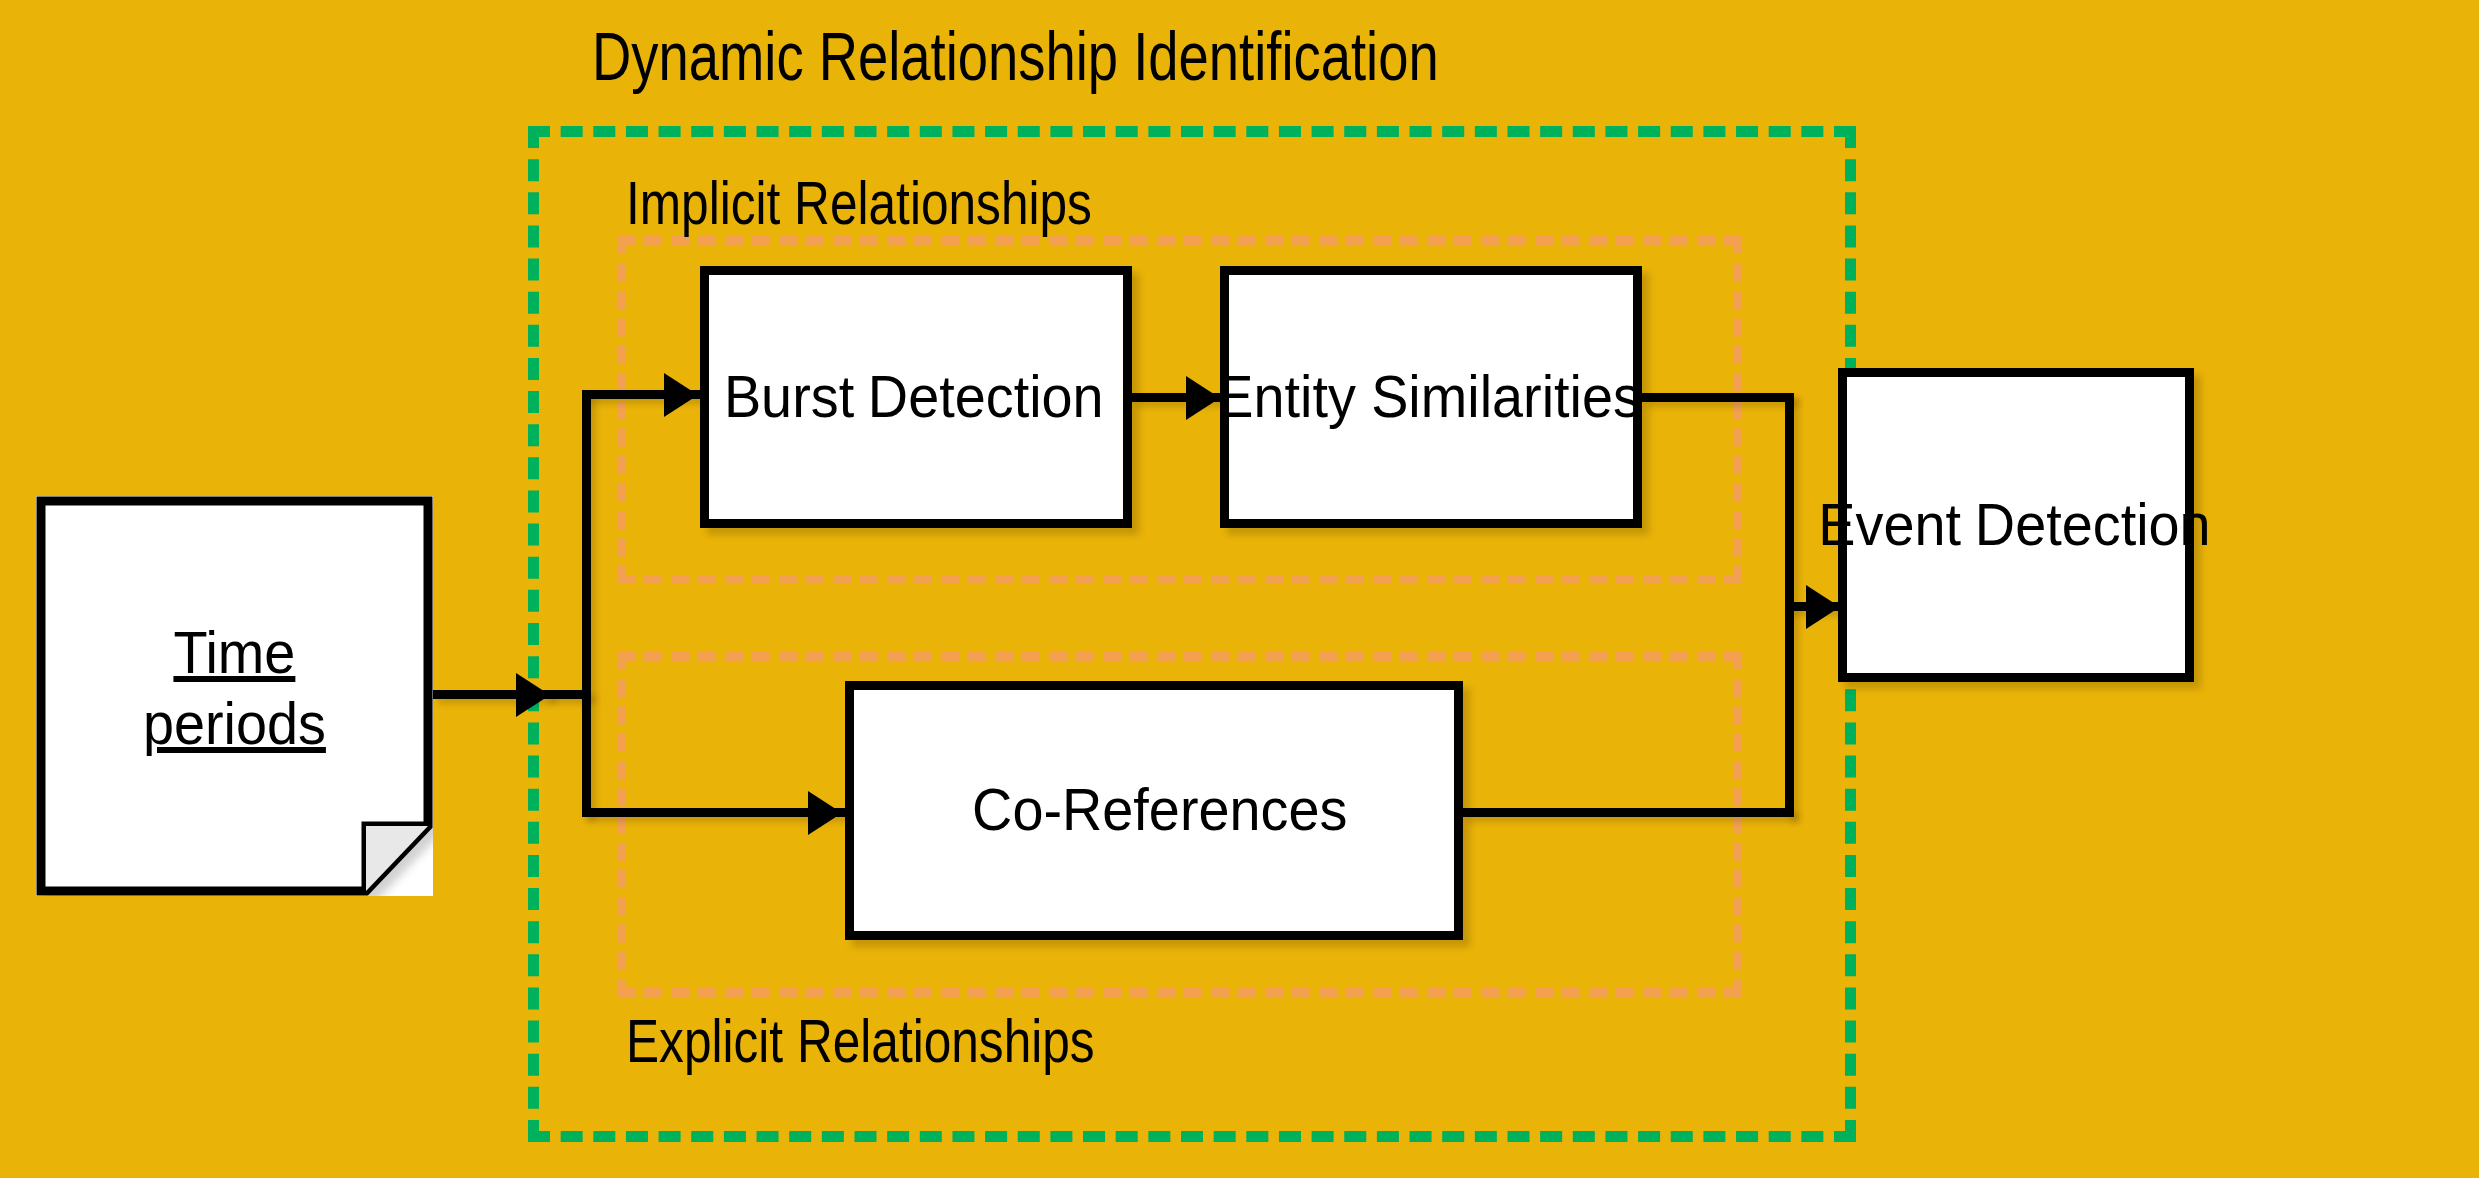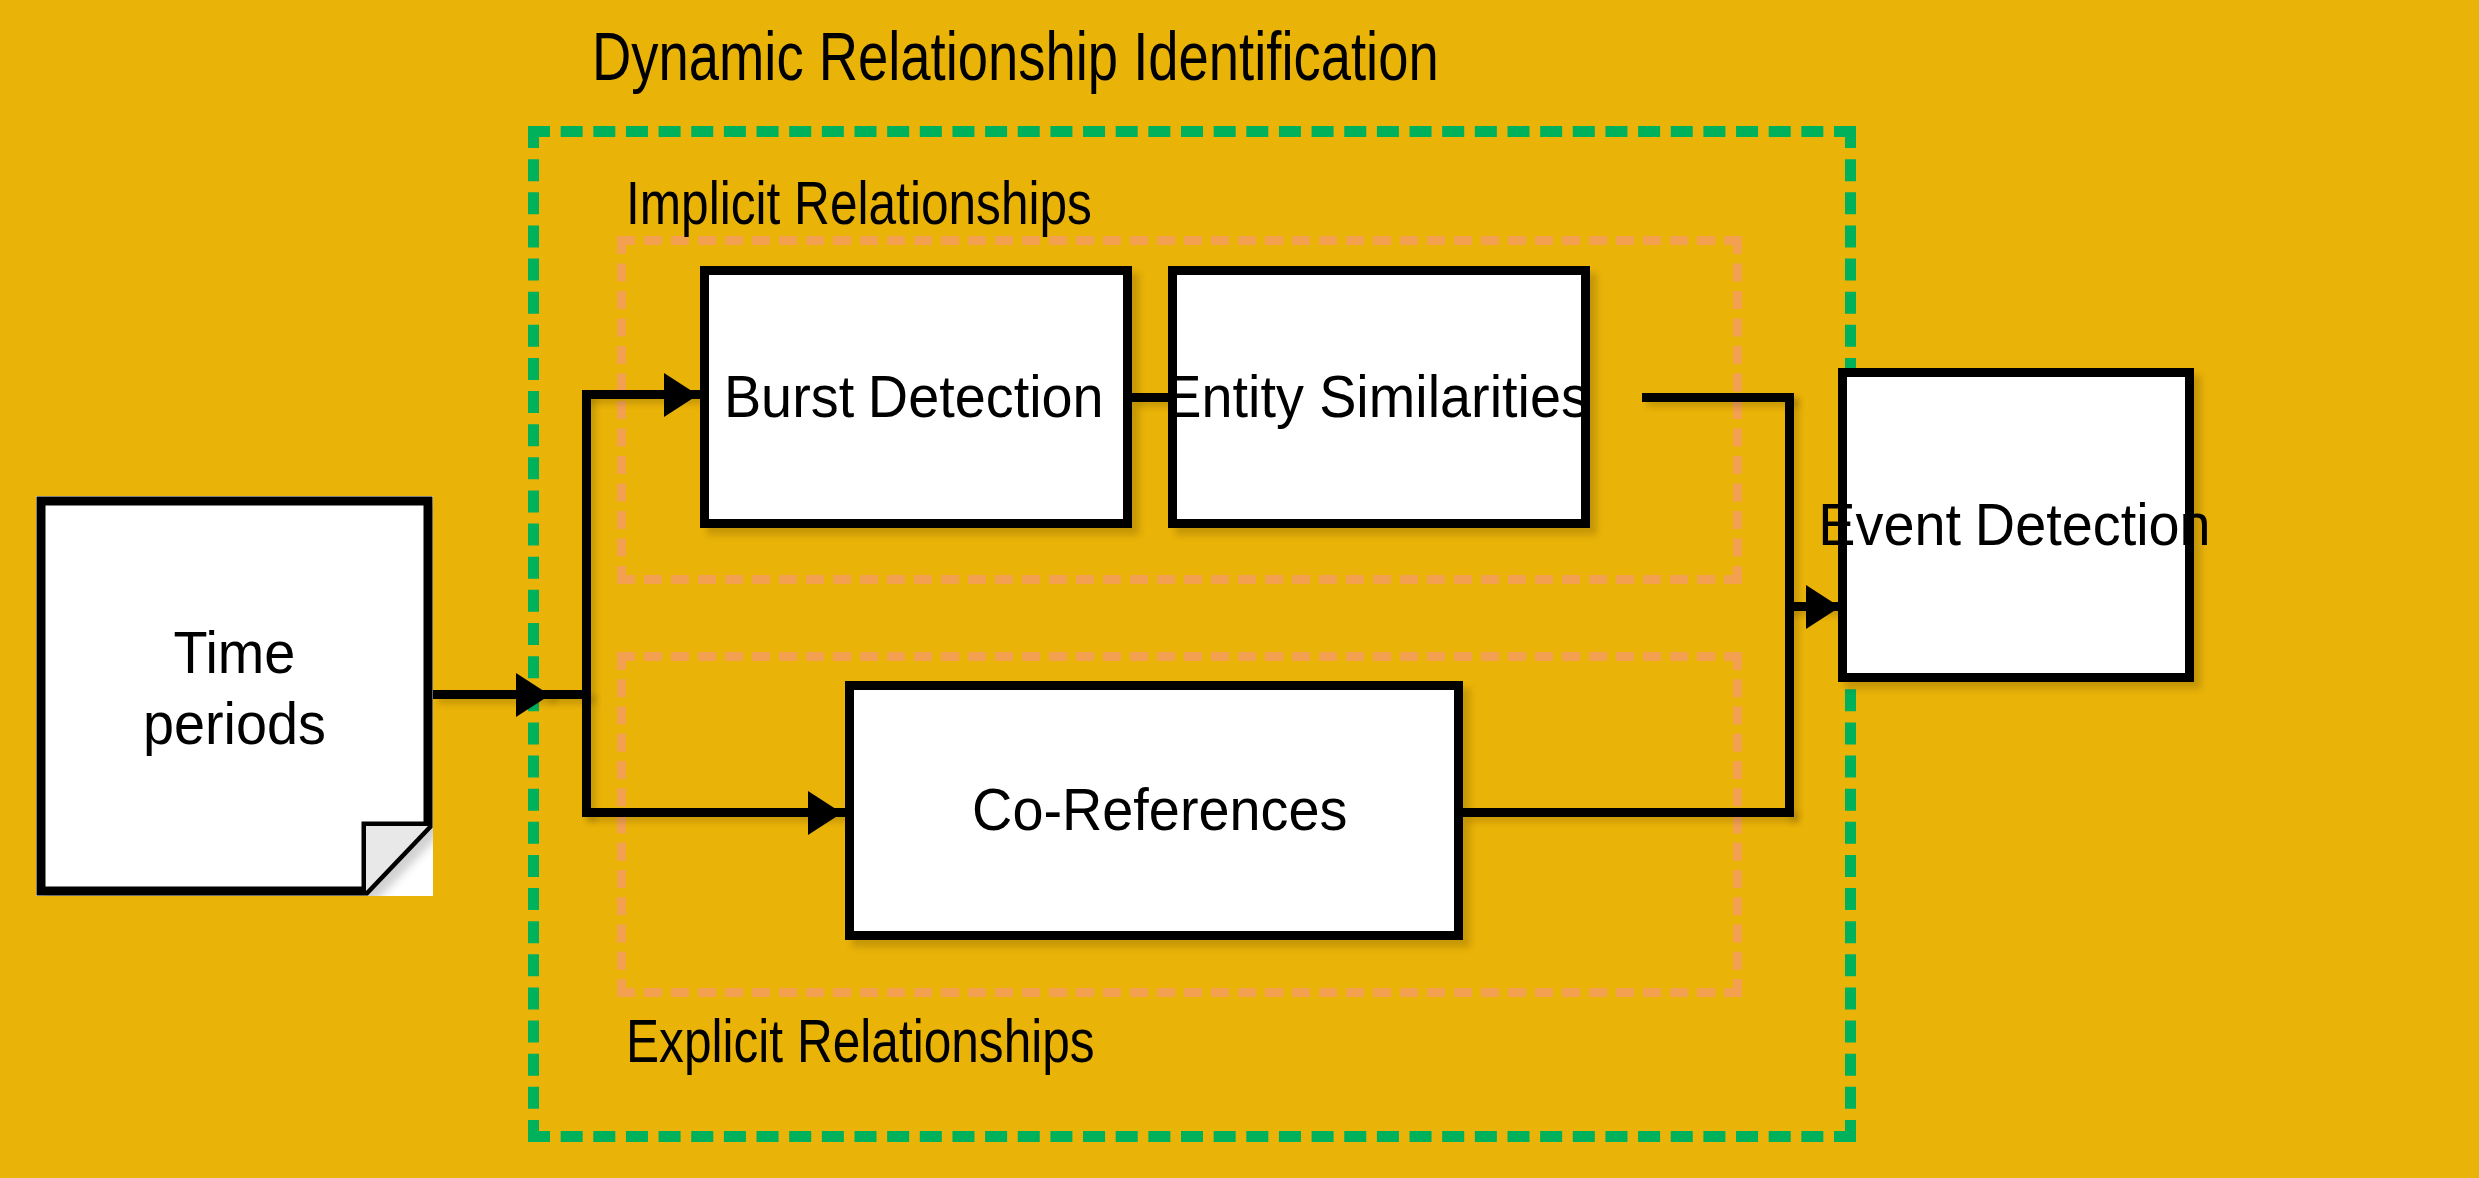--- a/index.html
+++ b/index.html
@@ -120,21 +120,21 @@
   <div class="label label-title" style="left:592px; top:22px;">Dynamic Relationship Identification</div>
 
   <div class="dashbox dash-orange" style="left:617px; top:236px; width:1125px; height:348px;"></div>
 
   <div class="label label-group" style="left:626px; top:172px;">Implicit Relationships</div>
 
   <div class="dashbox dash-orange" style="left:617px; top:652px; width:1125px; height:345px;"></div>
 
   <div class="label label-group" style="left:626px; top:1010px;">Explicit Relationships</div>
 
-  <div class="docbox" style="left:36px; top:496px; width:397px; height:400px;">
+  <div class="docbox" style="left:36px; top:496px; width:397px; height:400px;text-decoration:underline;">
     <svg class="doc-svg" viewBox="0 0 397 400" preserveAspectRatio="none">
       <defs>
         <filter id="dshadow" x="-20%" y="-20%" width="150%" height="150%">
           <feDropShadow dx="7" dy="7" stdDeviation="4" flood-color="#000000" flood-opacity="0.18"></feDropShadow>
         </filter>
       </defs>
       <path d="M 5 5 L 392 5 L 392 330 L 330 395 L 5 395 Z" fill="#ffffff" stroke="#000000" stroke-width="9" filter="url(#dshadow)"></path>
       <path d="M 392 330 L 330 330 L 330 395" fill="none" stroke="#000000" stroke-width="9"></path>
       <path d="M 392 330 L 330 395 L 330 330 Z" fill="#e8e8e8" stroke="none"></path>
     </svg>
@@ -157,21 +157,21 @@
   <div class="arrowhead arrow-right" style="left:808px; top:791px;"></div>
 
   <div class="procbox" style="left:700px; top:266px; width:432px; height:262px;">
     <span class="ln">Burst</span>
     <span class="ln">Detection</span>
   </div>
 
   <div class="conn conn-h shadowline" style="left:1132px; top:393px; width:90px;"></div>
   <div class="arrowhead arrow-right" style="left:1186px; top:376px;"></div>
 
-  <div class="procbox" style="left:1168px; top:266px; width:422px; height:262px;">
+  <div class="procbox" style="left:1220px; top:266px; width:422px; height:262px;">
     <span class="ln">Entity</span>
     <span class="ln">Similarities</span>
   </div>
 
   <div class="procbox" style="left:845px; top:681px; width:618px; height:259px;padding-left:12px;">
     <span class="ln">Co-References</span>
   </div>
 
   <div class="conn conn-h shadowline" style="left:1642px; top:393px; width:152px;"></div>
 

